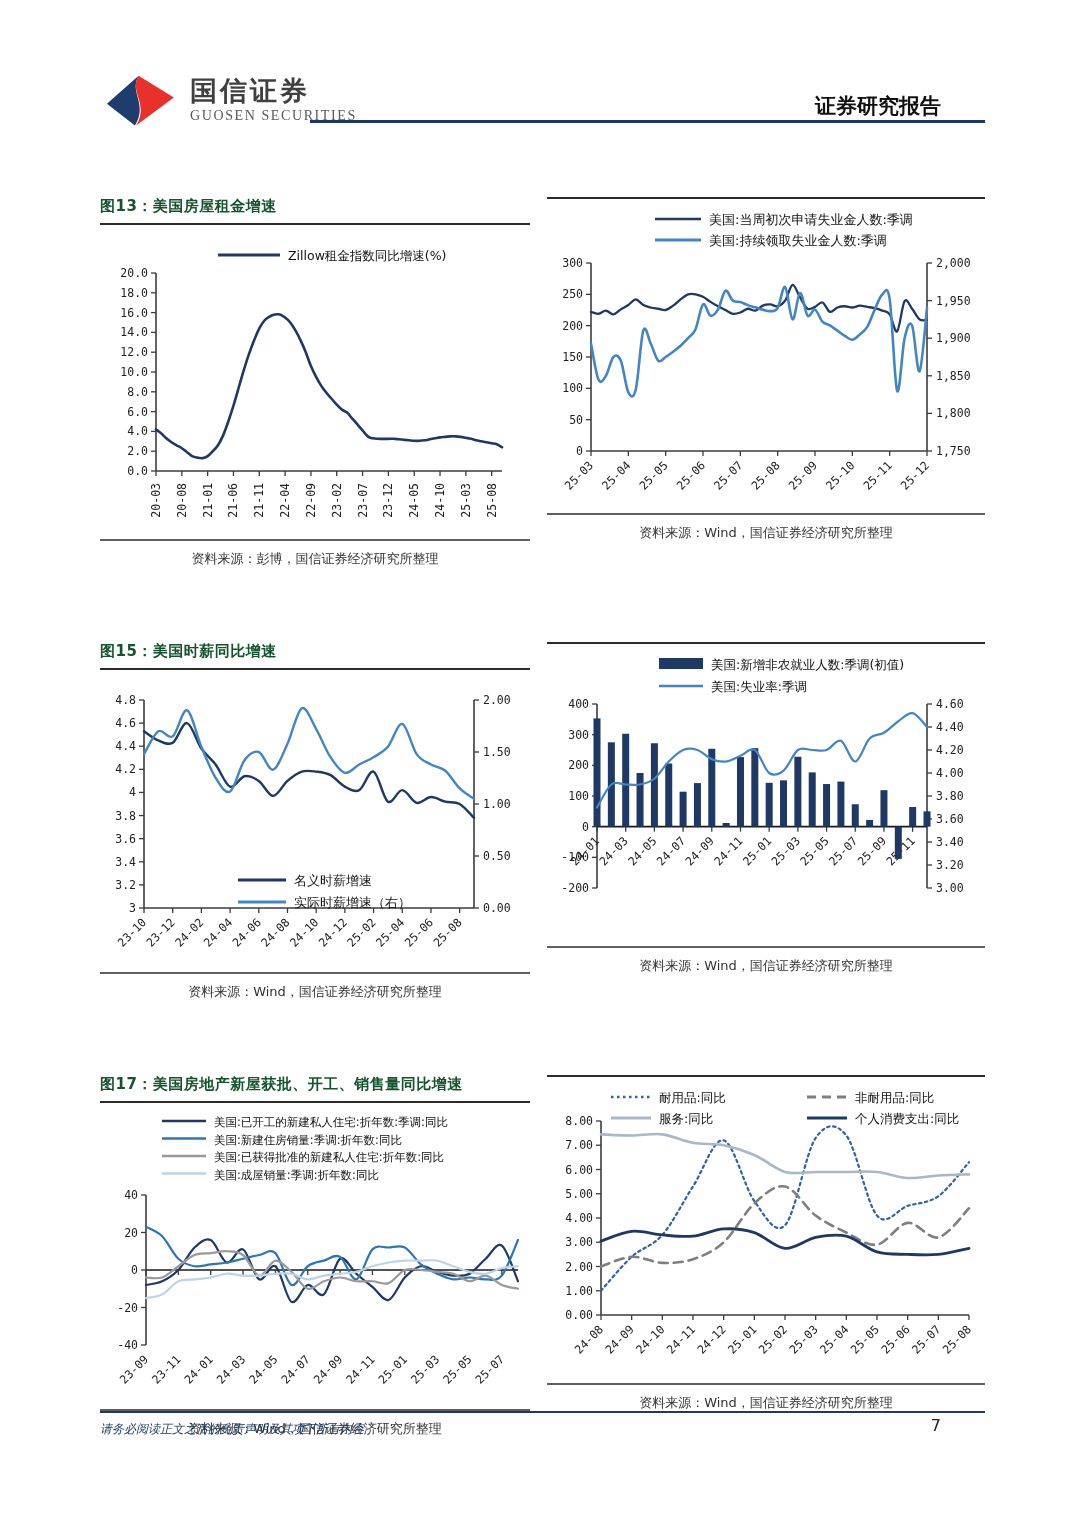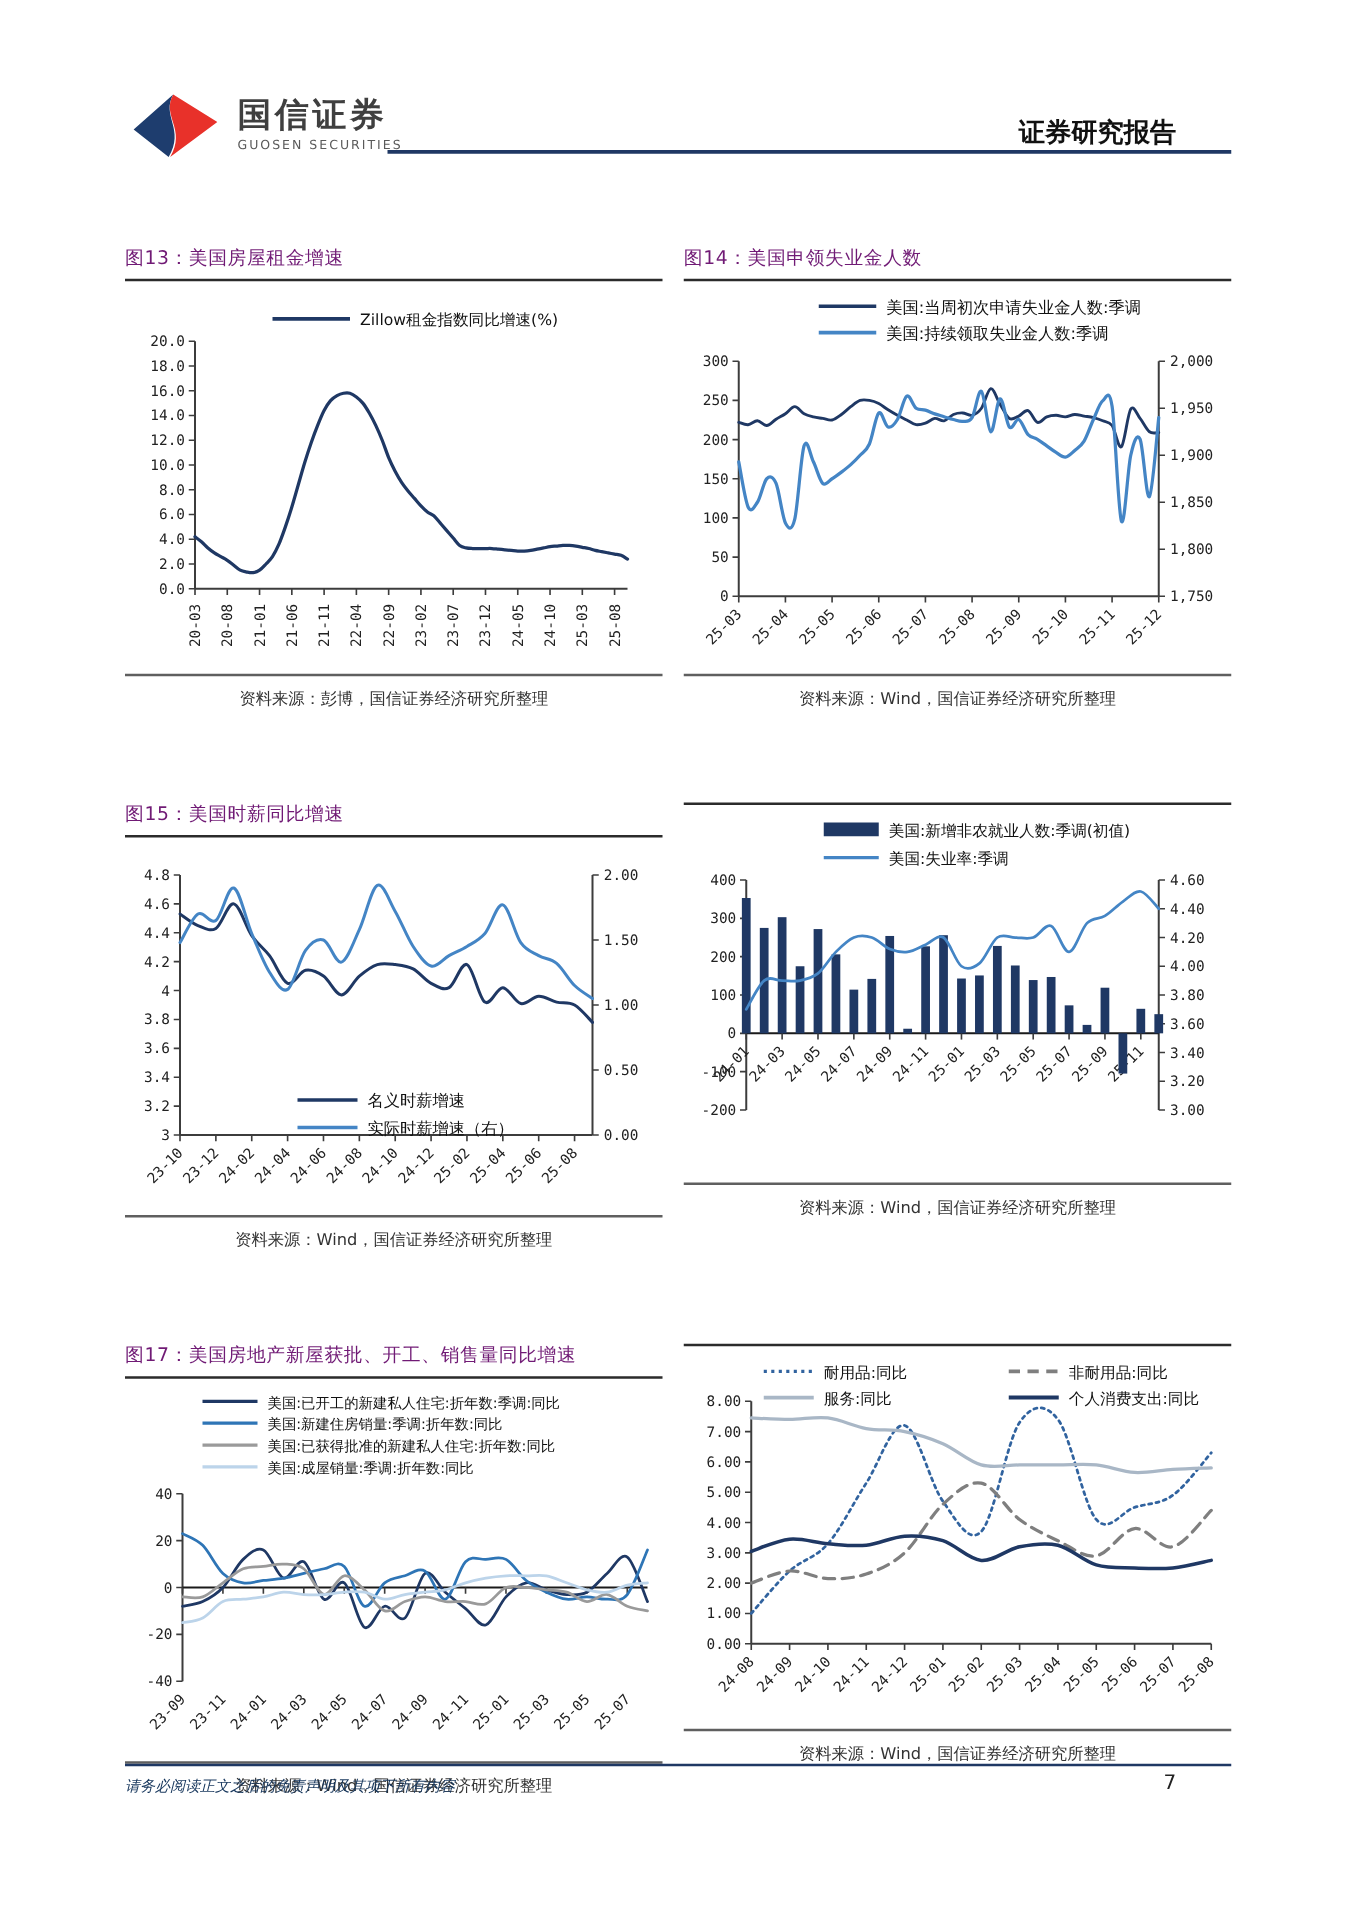--- a/index.html
+++ b/index.html
@@ -2,28 +2,28 @@
 <html><head>
 <meta charset="utf-8">
 <style>
   html,body{margin:0;padding:0;background:#ffffff;}
   .page{position:relative;width:1036px;height:1527px;background:#fff;overflow:hidden;
         font-family:"DejaVu Sans","Liberation Sans",sans-serif;color:#1a1a1a;}
   
   .logo-row{position:absolute;top:72px;left:104px;display:flex;align-items:center;gap:12px;}
   .brand-txt{display:flex;flex-direction:column;}
   .brand-cn{font-size:27px;font-weight:bold;color:#3f3f3f;letter-spacing:3px;line-height:1.1;}
-  .brand-en{font-size:10px;color:#5a5a5a;letter-spacing:1.6px;margin-top:3px;}
+  .brand-en{font-size:14px;color:#5a5a5a;letter-spacing:1.6px;margin-top:3px;font-family:Liberation Serif, serif;}
   .report-type{position:absolute;top:92px;right:95px;font-size:21px;font-weight:bold;color:#111;}
   .header-rule{position:absolute;top:120px;left:310px;width:675px;height:3px;background:#1f3864;}
   
   .charts{position:absolute;left:100px;top:197px;width:885px;display:grid;
           grid-template-columns:430px 438px;column-gap:17px;}
   .fig{margin-bottom:74px;}
-  .fig-title{font-size:15px;font-weight:normal;color:#701a75;padding-bottom:7px;letter-spacing:.5px;}
+  .fig-title{font-size:15px;font-weight:bold;color:#14532d;padding-bottom:7px;letter-spacing:.5px;}
   .title-rule{height:2px;background:#2b2b2b;margin-bottom:4px;}
   .src-rule{height:2px;background:#5f5f5f;margin-top:2px;}
   .fig-source{font-size:13px;color:#333;padding-top:9px;text-align:center;}
   svg.chart{display:block;}
   svg .tk{font-family:"DejaVu Sans Mono","Liberation Mono",monospace;font-size:11.5px;fill:#222;}
   svg .lg{font-family:"DejaVu Sans","Liberation Sans",sans-serif;fill:#111;}
   
   .footer-rule{position:absolute;left:100px;top:1411px;width:885px;height:2px;background:#1f3864;}
   .disclaimer{position:absolute;left:100px;top:1421px;font-style:italic;font-size:12px;color:#16365c;}
   .page-num{position:absolute;right:95px;top:1416px;font-size:16px;color:#222;}
@@ -105,21 +105,20 @@
           <text x="395.6716417910448" y="254" text-anchor="end" class="tk" transform="rotate(-90 395.6716417910448 254)">25-08</text>
           <path d="M56,200.42C56.86069651741293,201.07999999999998 59.44278606965174,202.89499999999998 61.16417910447761,204.38C62.885572139303484,205.865 64.60696517412936,207.84500000000003 66.32835820895522,209.33C68.04975124378109,210.815 69.77114427860697,212.135 71.49253731343283,213.29C73.2139303482587,214.445 74.93532338308458,215.26999999999998 76.65671641791045,216.26C78.37810945273631,217.25 80.09950248756219,218.075 81.82089552238806,219.23C83.54228855721392,220.385 85.2636815920398,221.87 86.98507462686567,223.19C88.70646766169153,224.51 90.42786069651741,226.2425 92.14925373134328,227.15C93.87064676616914,228.0575 95.59203980099502,228.305 97.31343283582089,228.635C99.03482587064676,228.96499999999997 100.75621890547265,229.3775 102.47761194029852,229.13C104.19900497512438,228.8825 105.92039800995025,228.305 107.64179104477611,227.15C109.36318407960198,225.995 111.08457711442787,224.015 112.80597014925374,222.2C114.5273631840796,220.385 116.24875621890547,218.89999999999998 117.97014925373134,216.26C119.6915422885572,213.62 121.4129353233831,210.32000000000002 123.13432835820896,206.36C124.85572139303483,202.4 126.57711442786069,197.45 128.29850746268656,192.5C130.01990049751242,187.55 131.74129353233832,182.27000000000004 133.46268656716418,176.66000000000003C135.18407960199005,171.05 136.90547263681592,164.77999999999997 138.62686567164178,158.83999999999997C140.34825870646765,152.89999999999998 142.06965174129354,146.63 143.7910447761194,141.01999999999998C145.51243781094527,135.40999999999997 147.23383084577117,130.12999999999997 148.95522388059703,125.17999999999998C150.6766169154229,120.22999999999999 152.39800995024876,115.61000000000001 154.11940298507463,111.32000000000002C155.8407960199005,107.03000000000003 157.56218905472636,102.74 159.28358208955223,99.44C161.0049751243781,96.14 162.726368159204,93.50000000000001 164.44776119402985,91.52000000000001C166.16915422885572,89.54 167.8905472636816,88.55000000000001 169.61194029850748,87.56C171.33333333333334,86.57 173.0547263681592,85.90999999999998 174.77611940298507,85.57999999999998C176.49751243781094,85.24999999999999 178.2189054726368,85.08499999999998 179.94029850746267,85.57999999999998C181.66169154228854,86.07499999999999 183.38308457711443,87.22999999999998 185.1044776119403,88.54999999999998C186.82587064676616,89.86999999999999 188.54726368159206,91.35499999999999 190.26865671641792,93.5C191.9900497512438,95.64500000000001 193.71144278606965,98.45000000000002 195.43283582089552,101.42000000000002C197.15422885572139,104.39000000000001 198.87562189054725,107.69000000000003 200.59701492537312,111.32000000000002C202.31840796019898,114.95000000000002 204.03980099502488,118.91000000000001 205.76119402985074,123.2C207.4825870646766,127.49 209.2039800995025,132.935 210.92537313432837,137.06C212.64676616915423,141.185 214.3681592039801,144.64999999999998 216.08955223880596,147.95C217.81094527363183,151.25 219.53233830845772,154.22000000000003 221.2537313432836,156.86C222.97512437810946,159.5 224.69651741293532,161.64499999999998 226.4179104477612,163.79C228.13930348258705,165.935 229.86069651741295,167.75 231.5820895522388,169.73000000000002C233.30348258706468,171.71000000000004 235.02487562189054,173.85500000000002 236.7462686567164,175.67000000000002C238.46766169154228,177.485 240.18905472636817,179.3 241.91044776119404,180.62C243.6318407960199,181.94 245.3532338308458,182.10499999999996 247.07462686567166,183.58999999999997C248.79601990049753,185.075 250.5174129353234,187.55 252.23880597014926,189.53C253.96019900497512,191.51 255.68159203980102,193.49 257.4029850746269,195.47C259.1243781094528,197.45 260.8457711442786,199.43 262.56716417910445,201.41C264.2885572139303,203.39 266.0099502487562,206.03 267.7313432835821,207.35C269.452736318408,208.67 271.1741293532338,208.91750000000002 272.8955223880597,209.33C274.6169154228856,209.7425 276.33830845771143,209.7425 278.05970149253733,209.825C279.7810945273632,209.90749999999997 281.50248756218906,209.825 283.22388059701495,209.825C284.94527363184085,209.825 286.66666666666674,209.825 288.3880597014926,209.825C290.1094527363184,209.825 291.83084577114425,209.74249999999998 293.55223880597015,209.825C295.27363184079604,209.9075 296.9950248756219,210.155 298.7164179104478,210.32C300.43781094527367,210.48499999999999 302.1592039800995,210.65 303.88059701492534,210.815C305.6019900497512,210.98 307.3233830845771,211.145 309.04477611940297,211.31C310.76616915422886,211.475 312.4875621890547,211.7225 314.2089552238806,211.805C315.9303482587065,211.88750000000002 317.6517412935323,211.88750000000002 319.3731343283582,211.805C321.0945273631841,211.7225 322.81592039801,211.5575 324.53731343283584,211.31C326.2587064676617,211.0625 327.9800995024875,210.64999999999998 329.7014925373134,210.32C331.4228855721393,209.99 333.14427860696514,209.66000000000003 334.86567164179104,209.33C336.58706467661693,209 338.30845771144277,208.5875 340.02985074626866,208.34C341.75124378109456,208.0925 343.4726368159204,208.01 345.19402985074623,207.845C346.91542288557207,207.68 348.63681592039796,207.4325 350.35820895522386,207.35C352.07960199004975,207.26749999999998 353.8009950248756,207.26749999999998 355.5223880597015,207.35C357.2437810945274,207.4325 358.9651741293532,207.5975 360.6865671641791,207.845C362.407960199005,208.0925 364.1293532338309,208.505 365.85074626865674,208.835C367.5721393034826,209.16500000000002 369.2935323383084,209.4125 371.0149253731343,209.825C372.7363184079602,210.23749999999998 374.45771144278604,210.8975 376.17910447761193,211.31C377.9004975124378,211.7225 379.62189054726366,211.97000000000003 381.34328358208955,212.3C383.06467661691545,212.63 384.7860696517413,212.95999999999998 386.5074626865672,213.29C388.2288557213931,213.62 389.9502487562189,213.95 391.6716417910448,214.28C393.3930348258707,214.61 395.11442786069654,214.61 396.8358208955224,215.27C398.5572139303482,215.93 401.1393034825871,217.745 402,218.24" fill="none" stroke="#1f3864" stroke-width="2.6" stroke-linecap="round"></path>
           <line x1="118" y1="26" x2="180" y2="26" stroke="#1f3864" stroke-width="3"></line>
           <text x="188" y="31" class="lg" font-size="12.5">Zillow租金指数同比增速(%)</text>
         </svg>
       <div class="src-rule"></div>
       <div class="fig-source">资料来源：彭博，国信证券经济研究所整理</div>
     </figure>
 
     <figure class="fig" style="margin:0 0 74px 0">
-      <div class="fig-title">图14：美国申领失业金人数</div>
       <div class="title-rule"></div>
       <svg class="chart" viewBox="0 0 438 308" width="438" height="308">
           <line x1="44" y1="60" x2="44" y2="248" stroke="#3c3c3c" stroke-width="1.6"></line>
           <line x1="39" y1="248" x2="44" y2="248" stroke="#3c3c3c" stroke-width="1.3"></line>
           <text x="36" y="252" text-anchor="end" class="tk">0</text>
           <line x1="39" y1="216.66666666666666" x2="44" y2="216.66666666666666" stroke="#3c3c3c" stroke-width="1.3"></line>
           <text x="36" y="220.66666666666666" text-anchor="end" class="tk">50</text>
           <line x1="39" y1="185.33333333333334" x2="44" y2="185.33333333333334" stroke="#3c3c3c" stroke-width="1.3"></line>
           <text x="36" y="189.33333333333334" text-anchor="end" class="tk">100</text>
           <line x1="39" y1="154" x2="44" y2="154" stroke="#3c3c3c" stroke-width="1.3"></line>

